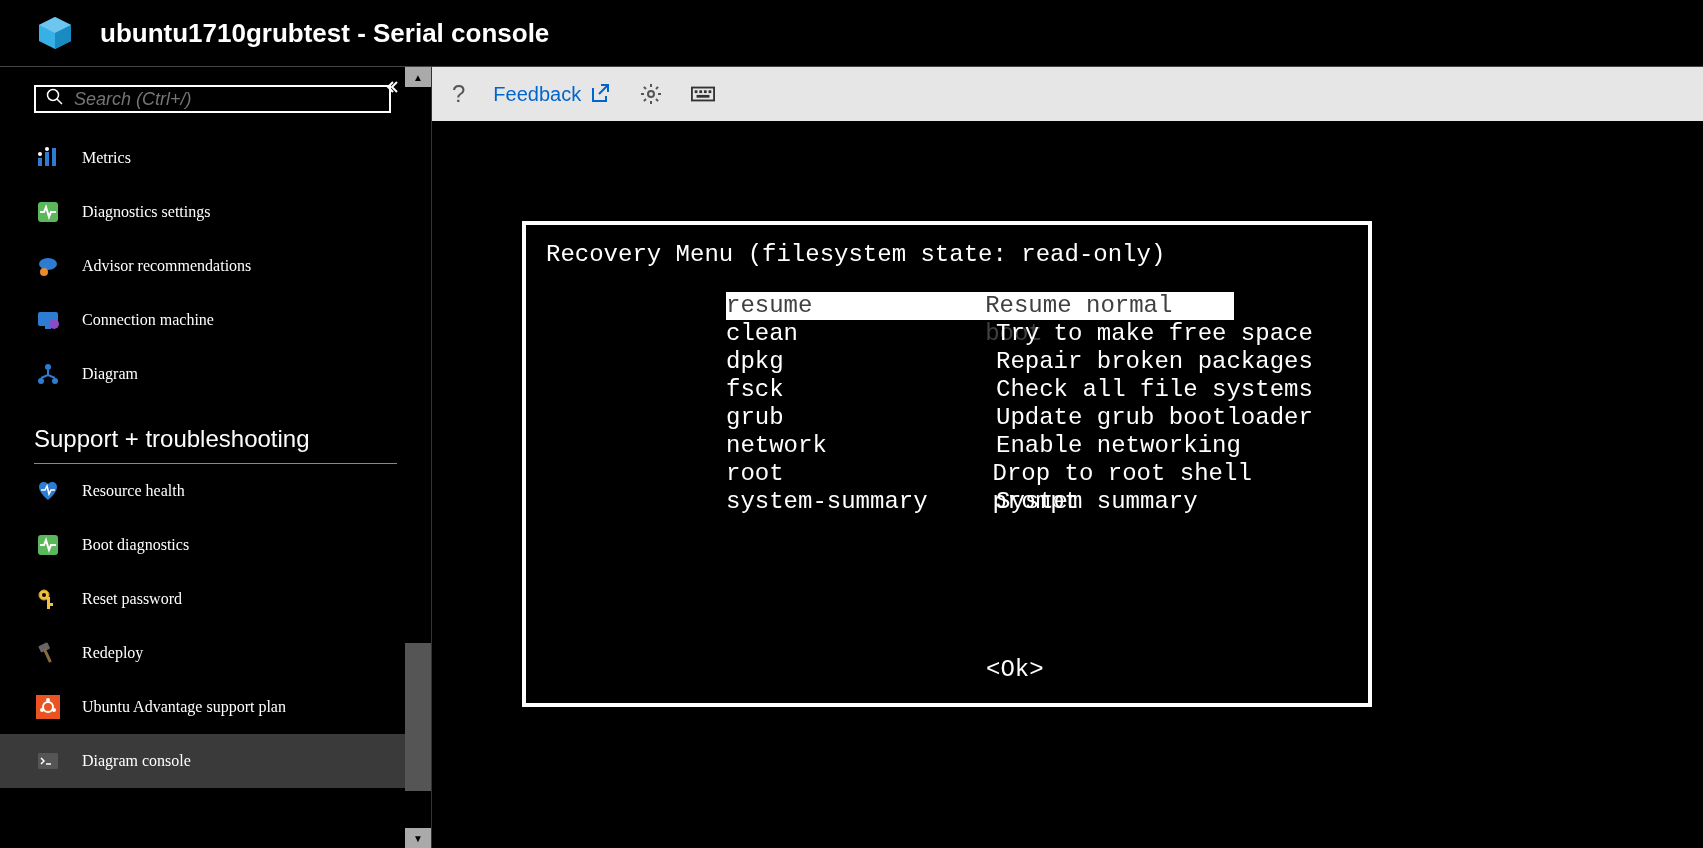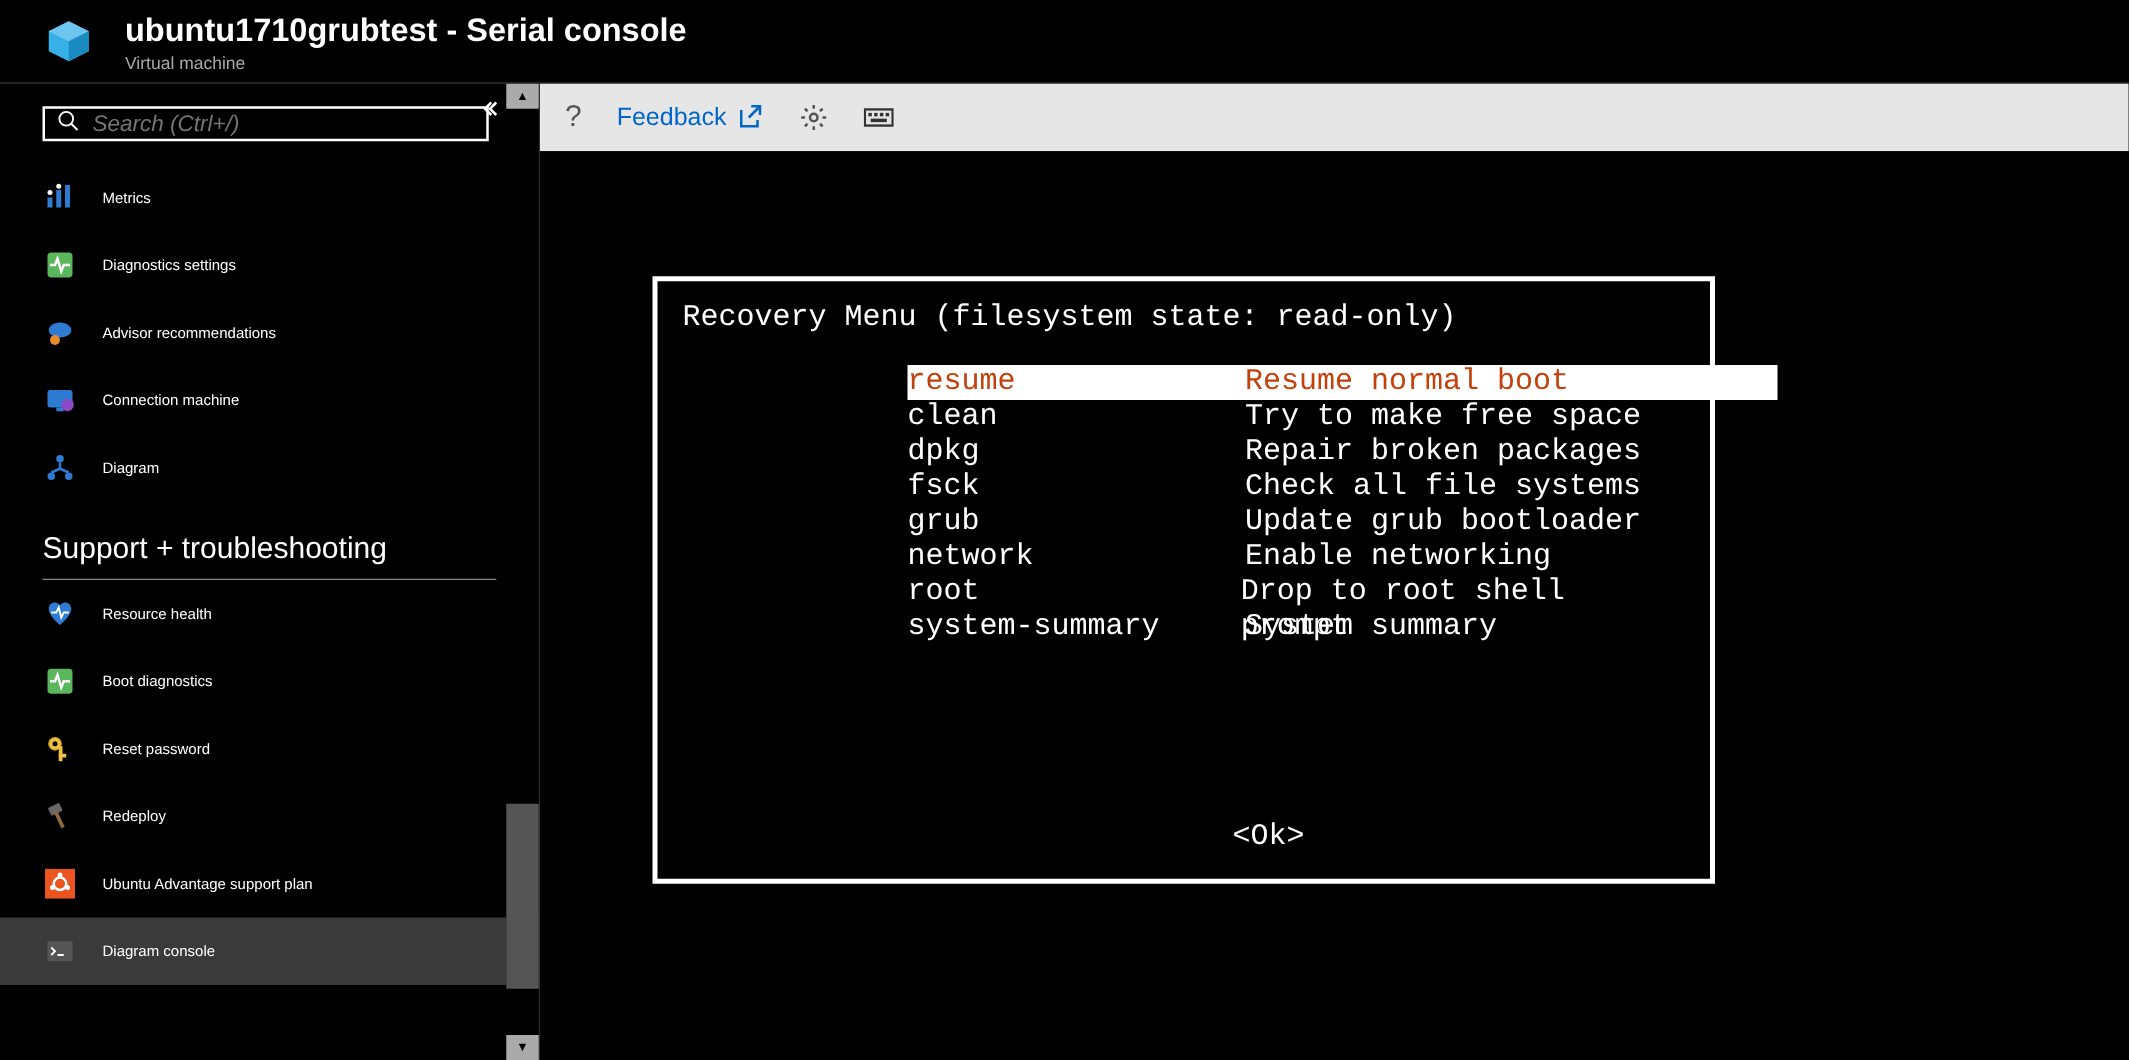--- a/index.html
+++ b/index.html
@@ -12,58 +12,57 @@
 .sidebar { width: 432px; background: #000; position: relative; border-right: 1px solid #333; }
 .sidebar-scroll { position: absolute; right: 0; top: 0; width: 26px; height: 100%; background: #000; }
 .sidebar-scroll-arrow { height: 20px; background: #aaa; display:flex; align-items:center; justify-content:center; font-size:10px; color:#000;}
 .sidebar-scroll-track { position:absolute; top:20px; bottom:20px; left:0; right:0; }
 .sidebar-scroll-thumb { position:absolute; left:0; right:0; background:#555; }
 .collapse-btn { position: absolute; top: 12px; right: 32px; color: #fff; font-size: 18px; }
 .search-wrap { padding: 18px 40px 18px 34px; position: relative; }
 .search-box { display:flex; align-items:center; border: 2px solid #fff; height: 22px; padding: 12px 10px; background:#000;}
 .search-icon { color: #fff; margin-right: 10px; }
 .search-input { flex:1; background: transparent; border: none; outline: none; color: #15c115; font-style: italic; font-size: 18px; font-family: inherit;}
-.nav-item { display:flex; align-items:center; height:54px; padding: 0 20px 0 34px; font-size: 12px; cursor:pointer; }
+.nav-item { display:flex; align-items:center; height:54px; padding: 0 20px 0 34px; font-size: 16px; cursor:pointer;font-family:Liberation Serif, serif; }
 .nav-item.active { background: #3a3a3a; }
 .nav-icon { width: 28px; height: 28px; margin-right: 20px; display:flex; align-items:center; justify-content:center; flex-shrink:0;}
 .nav-label { color:#fff; }
 .section-header-wrap { padding: 0 34px; }
 .section-title { font-size: 24px; padding: 24px 0 10px 0; border-bottom: 1px solid #888;}
 .main { flex:1; background:#000; display:flex; flex-direction:column; }
 .toolbar { height: 54px; background: #e6e6e6; display:flex; align-items:center; padding: 0 20px; gap: 28px; color:#333; }
 .toolbar-item { display:flex; align-items:center; gap:6px; font-size:20px; cursor:pointer; }
 .toolbar-item.link { color: #0066cc; }
 .toolbar-icon { width:24px; height:24px; display:flex; align-items:center; justify-content:center; }
 .console { flex:1; background:#000; padding: 100px 60px 40px 90px; font-family: "Courier New", monospace; font-size: 24px; color:#fff; }
 .recovery-box { border: 4px solid #fff; padding: 16px 20px 20px 20px; width: 850px; }
 .recovery-title { margin-bottom: 24px; white-space: pre; }
 .menu-container { margin-left: 180px; }
 .menu-line { display:flex; height:28px; line-height:28px;}
-.menu-line.selected { background:#fff; color:#c2410c; width: 696px;}
+.menu-line.selected { background:#fff; color:#404040; width: 508px;}
 .menu-key { width: 270px; display:inline-block; }
 .menu-desc { display:inline-block; }
 .ok-row { margin-top: 56px; margin-left: 440px; }
 .blank-rows { height: 84px; }
 </style>
 </head>
 <body>
 
 <div class="header">
   <div class="header-icon">
     <svg width="40" height="40" viewBox="0 0 40 40">
         <g>
           <polygon points="20,4 36,12 36,28 20,36 4,28 4,12" fill="#37b0e8"></polygon>
           <polygon points="20,4 36,12 20,20 4,12" fill="#6ec5ee"></polygon>
           <polygon points="20,20 36,12 36,28 20,36" fill="#1a8bc0"></polygon>
         </g>
       </svg>
   </div>
   <div>
     <div class="header-title">ubuntu1710grubtest - Serial console</div>
-    <div class="header-sub">Virtual machine</div>
   </div>
 </div>
 
 <div class="layout">
   <div class="sidebar">
     <div class="search-wrap">
       <div class="search-box">
         <span class="search-icon">
           <svg width="18" height="18" viewBox="0 0 18 18">
               <circle cx="7" cy="7" r="5.5" stroke="#fff" stroke-width="1.5" fill="none"></circle>

